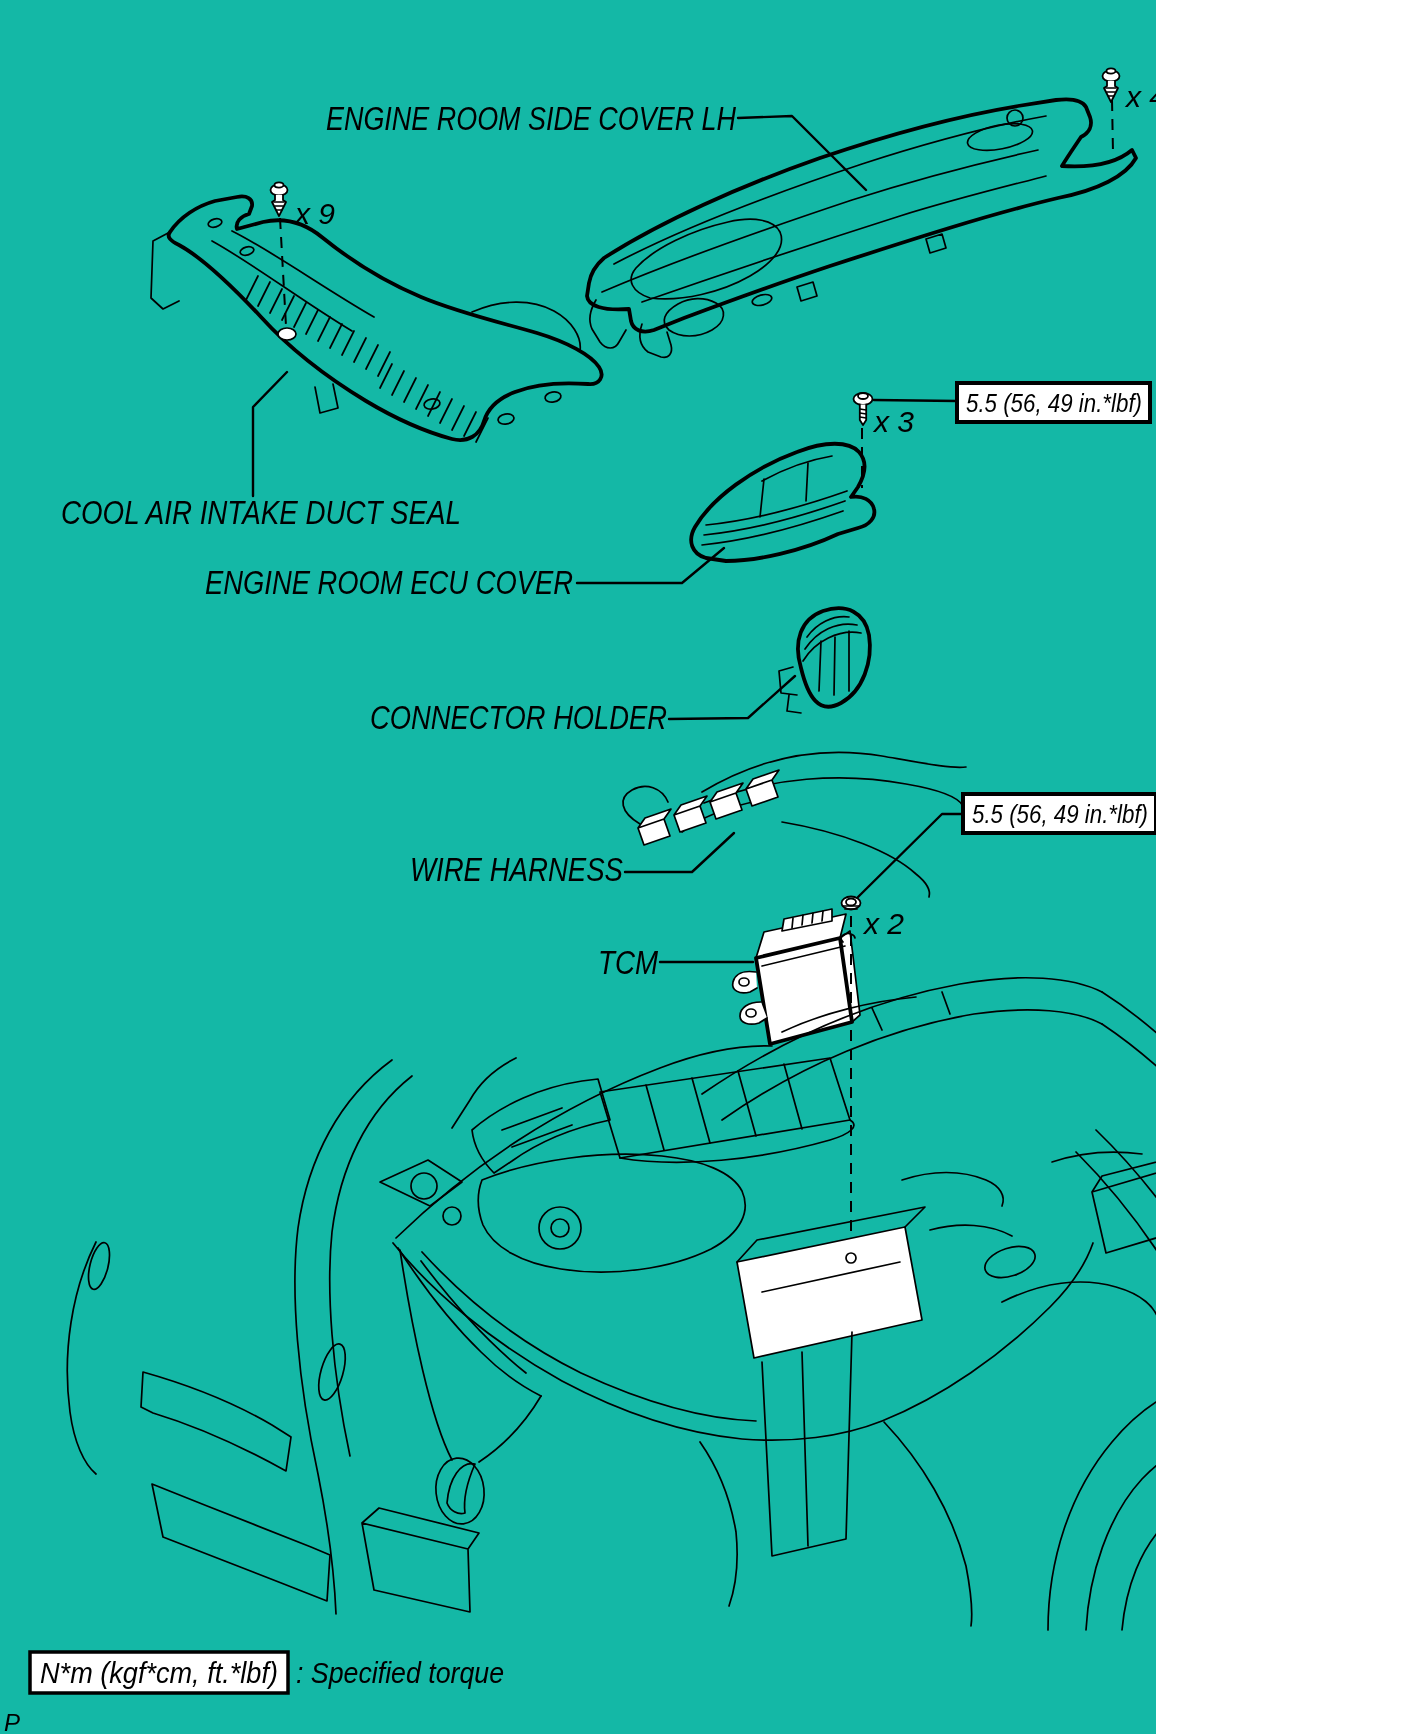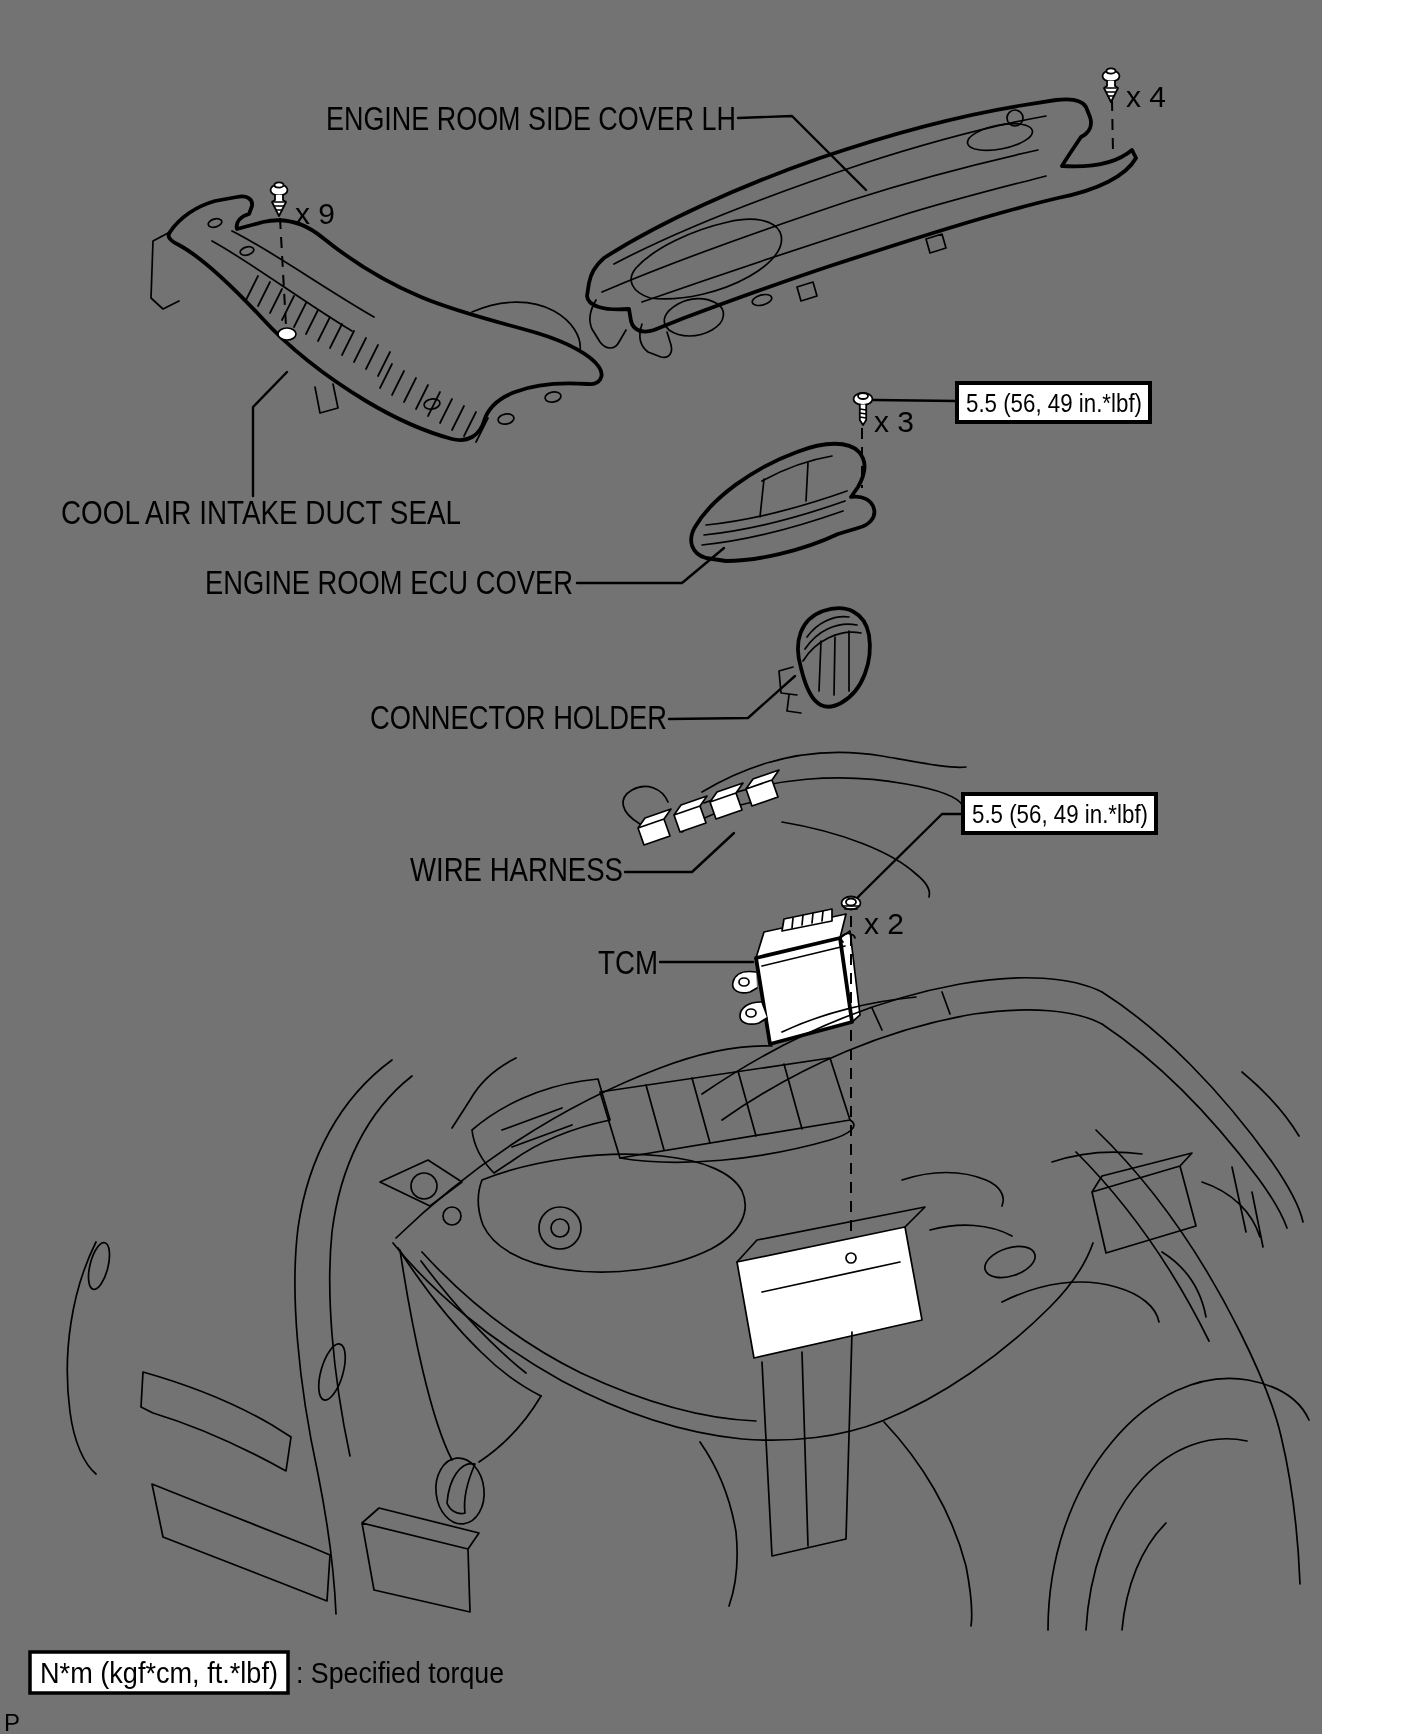--- a/index.html
+++ b/index.html
@@ -1,16 +1,16 @@
 <!DOCTYPE html>
 <html><head>
 <meta charset="utf-8">
 <style>
   html,body{margin:0;padding:0;background:#ffffff;}
-  .page{position:relative;width:1322px;height:1734px;background:#737373;overflow:hidden;}
+  .page{position:relative;width:1156px;height:1734px;background:#14b8a6;overflow:hidden;font-style:italic;}
   svg{position:absolute;inset:0;display:block;}
   svg text{font-family:"Liberation Sans","DejaVu Sans",sans-serif;fill:#000000;white-space:pre;}
   .t34{font-size:34px;}
   .t30{font-size:30px;}
   .t25{font-size:25px;}
   .t24{font-size:24px;}
   .o  {stroke:#000;stroke-width:3.8;fill:none;stroke-linecap:round;stroke-linejoin:round;}
   .of {stroke:#000;stroke-width:3.8;fill:#fff;stroke-linecap:round;stroke-linejoin:round;}
   .d  {stroke:#000;stroke-width:1.7;fill:none;stroke-linecap:round;stroke-linejoin:round;}
   .df {stroke:#000;stroke-width:1.7;fill:#fff;stroke-linecap:round;stroke-linejoin:round;}

